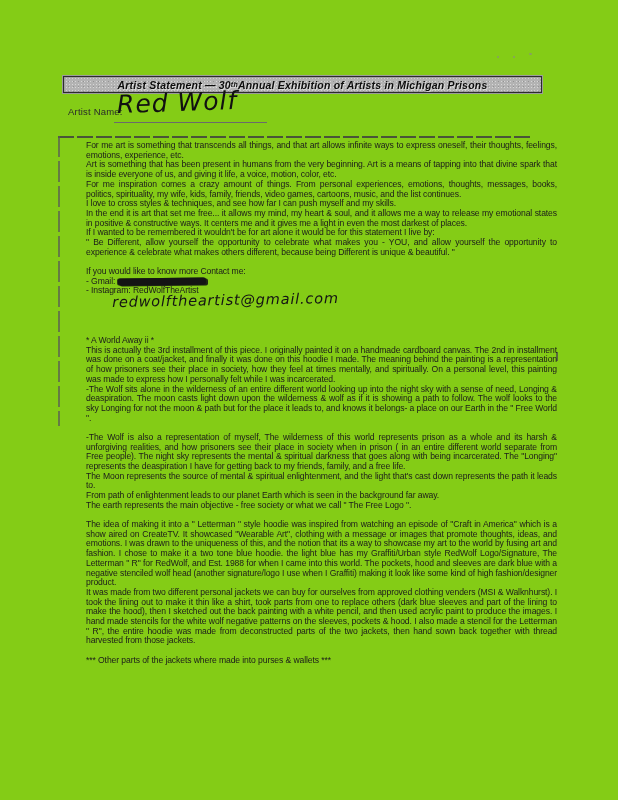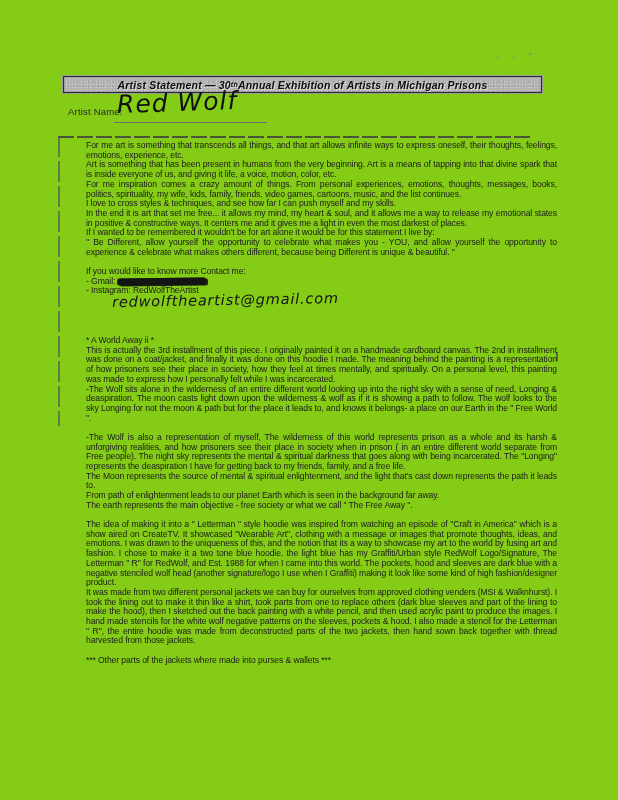--- a/index.html
+++ b/index.html
@@ -130,21 +130,21 @@
     <p class="contact-line">- Instagram: RedWolfTheArtist</p>
     <div class="handwritten-email">redwolftheartist@gmail.com</div>
 
     <p class="gap-lg contact-line">* A World Away ii *</p>
     <p>This is actually the 3rd installment of this piece. I originally painted it on a handmade cardboard canvas. The 2nd in installment was done on a coat/jacket, and finally it was done on this hoodie I made. The meaning behind the painting is a representation of how prisoners see their place in society, how they feel at times mentally, and spiritually. On a personal level, this painting was made to express how I personally felt while I was incarcerated.</p>
     <p>-The Wolf sits alone in the wilderness of an entire different world looking up into the night sky with a sense of need, Longing &amp; deaspiration. The moon casts light down upon the wilderness &amp; wolf as if it is showing a path to follow. The wolf looks to the sky Longing for not the moon &amp; path but for the place it leads to, and knows it belongs- a place on our Earth in the " Free World ".</p>
 
     <p class="gap">-The Wolf  is also a representation of myself, The wilderness of this world represents prison as a whole and its harsh &amp; unforgiving realities, and how prisoners see their place in society when in prison ( in an entire different world separate from Free people). The night sky represents the mental &amp; spiritual darkness that goes along with being incarcerated. The "Longing" represents the deaspiration I have for getting back to my friends, family, and a free life.</p>
     <p>The Moon represents the source of mental &amp; spiritual enlightenment, and the light that's cast down represents the path it leads to.</p>
     <p>From path of enlightenment leads to our planet Earth which is seen in the background far away.</p>
-    <p>The earth represents the main objective - free society or what we call " The Free Away ".</p>
+    <p>The earth represents the main objective - free society or what we call " The Free Logo ".</p>
 
     <p class="gap">The idea of making it into a " Letterman " style hoodie was inspired from watching an episode of "Craft in America" which is a show aired on CreateTV. It showcased "Wearable Art", clothing with a message or images that promote thoughts, ideas, and emotions. I was drawn to the uniqueness of this, and the notion that its a way to showcase my art to the world by fusing art and fashion. I chose to make it a two tone blue hoodie. the light blue has my Graffiti/Urban style RedWolf Logo/Signature, The Letterman " R" for RedWolf, and Est. 1988 for when I came into this world. The pockets, hood and sleeves are dark blue with a negative stenciled wolf head (another signature/logo I use when I Graffiti) making it look like some kind of high fashion/designer product.</p>
     <p>It was made from two different personal jackets we can buy for ourselves from approved clothing venders (MSI &amp; Walknhurst). I took the lining out to make it thin like a shirt, took parts from one to replace others (dark blue sleeves and part of the lining to make the hood), then I sketched out the back painting with a white pencil, and then used acrylic paint to produce the images. I hand made stencils for the white wolf negative patterns on the sleeves, pockets &amp; hood. I also made a stencil for the Letterman " R", the entire hoodie was made from deconstructed parts of the two jackets, then hand sown back together with thread harvested from those jackets.</p>
 
     <p class="gap contact-line">*** Other parts of the jackets where made into purses &amp; wallets ***</p>
   </div>
 
 </div>
 
 </body></html>

